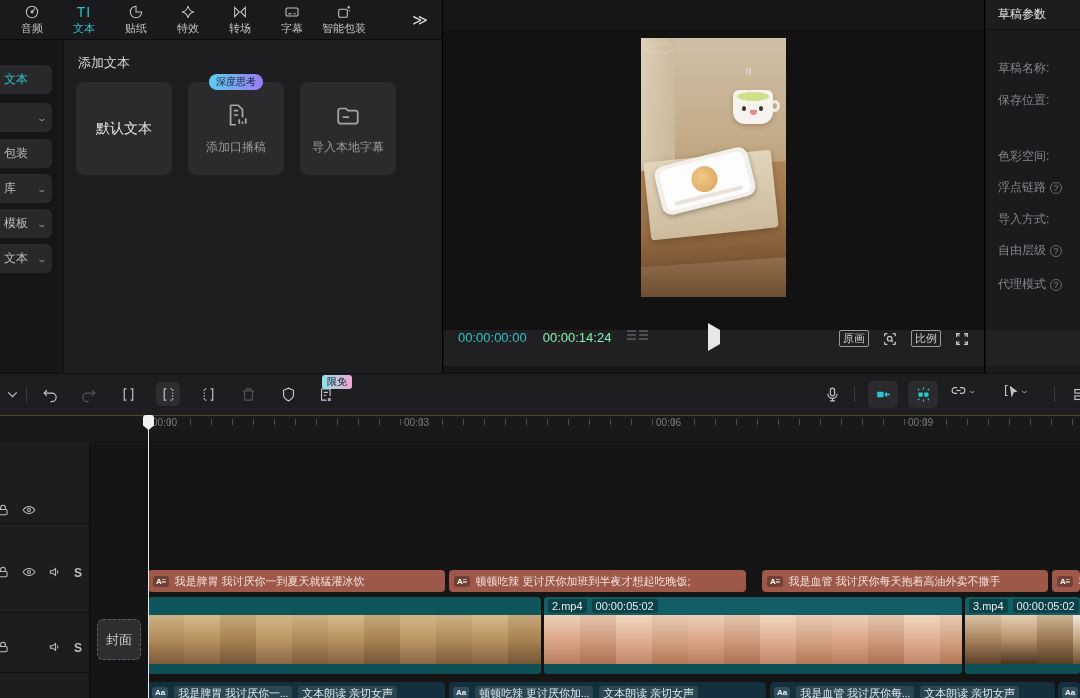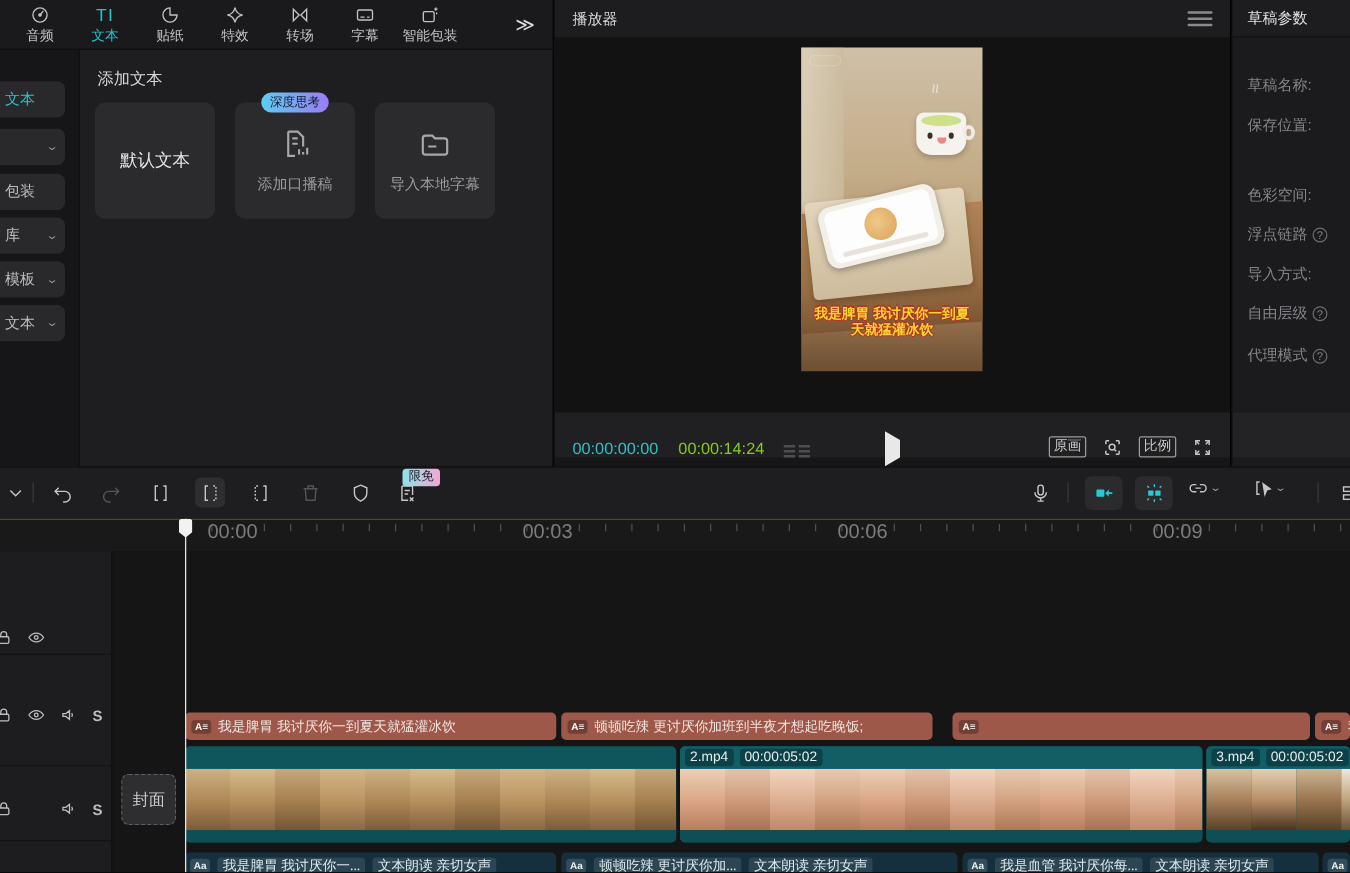--- a/index.html
+++ b/index.html
@@ -43,23 +43,23 @@
   .v-char{position:absolute;left:30px;top:6px;width:26px;height:26px;background:radial-gradient(circle at 40% 40%,#f0c88a,#d9a258);border-radius:50%;}
   .v-screenbar{position:absolute;left:8px;bottom:4px;right:8px;height:4px;background:#e8e2da;border-radius:2px;}
   .v-cup{position:absolute;left:92px;top:52px;width:40px;height:34px;background:#f6f3ee;border-radius:6px 6px 12px 12px;box-shadow:0 2px 4px rgba(90,60,30,.3);}
   .v-tea{position:absolute;left:4px;top:2px;width:32px;height:9px;background:#cfe08a;border-radius:50%;}
   .v-handle{position:absolute;right:-7px;top:10px;width:10px;height:12px;border:3px solid #f0ece6;border-radius:50%;}
   .v-eye{position:absolute;top:16px;width:4px;height:5px;background:#3a2f28;border-radius:50%;}
   .v-mouth{position:absolute;left:17px;top:20px;width:7px;height:5px;background:#e98a8a;border-radius:0 0 6px 6px;}
   .v-steam{position:absolute;left:104px;top:26px;color:#eee;opacity:.75;font-size:14px;transform:rotate(-90deg);letter-spacing:-2px;}
   .v-sub{position:absolute;left:0;right:0;bottom:26px;text-align:center;color:#ffd431;font-weight:bold;font-size:11px;line-height:13px;text-shadow:-1px 0 #b5321e,1px 0 #b5321e,0 -1px #b5321e,0 1px #b5321e;}
   .v-mark{position:absolute;left:6px;top:6px;width:26px;height:9px;border:1px solid rgba(255,255,255,.35);border-radius:5px;opacity:.45;}
-  .controls{position:absolute;left:0;top:330px;width:100%;height:36px;background:#202022;display:flex;align-items:flex-end;padding:0 14px;}
+  .controls{position:absolute;left:0;top:330px;width:100%;height:36px;background:#202022;display:flex;align-items:flex-start;padding:0 14px;}
   .time-cur{color:#2fc0c8;font-size:13px;}
-  .time-total{color:#84cc16;font-size:13px;margin-left:16px;}
+  .time-total{color:#86efac;font-size:13px;margin-left:16px;}
   .list-ic{display:inline-flex;gap:3px;margin-left:16px;}
   .list-ic .col{display:flex;flex-direction:column;gap:2px;}
   .list-ic i{display:block;width:9px;height:2px;background:#4e4e50;}
   .play-btn{position:absolute;left:50%;transform:translateX(-50%);cursor:pointer;}
   .play-btn .tri{width:0;height:0;border-left:12px solid #e8e8e8;border-top:7px solid transparent;border-bottom:7px solid transparent;}
   .ctrl-right{margin-left:auto;display:flex;align-items:center;gap:13px;}
   .boxed{border:1px solid #9a9a9c;border-radius:2px;color:#cdcdcf;font-size:11px;padding:0 3px;line-height:15px;cursor:pointer;}
   .ctrl-ic{color:#c6c6c8;cursor:pointer;display:flex;}
   .ctrl-ic svg{width:16px;height:16px;}
   
@@ -76,21 +76,21 @@
   .tl-ic.dim{color:#545456;}
   .tl-ic.selbg{background:#2e2e30;}
   .tl-ic.cyanbtn{background:#2b2b2d;color:#29c8d2;width:30px;height:27px;top:7px;}
   .tl-div{position:absolute;top:12px;width:1px;height:16px;background:#3a3a3c;}
   .tl-badge{position:absolute;font-size:10px;color:#1c1c28;background:linear-gradient(90deg,#8ce4ea,#f2a8d4);padding:0 5px;border-radius:3px;line-height:14px;z-index:3;}
   .chev2{font-size:8px;color:#9a9a9a;margin-left:2px;transform:scaleX(1.5);}
   .tl-group{position:absolute;top:8px;display:flex;align-items:center;color:#c6c6c8;cursor:pointer;}
   .tl-group svg{width:17px;height:17px;}
   .ruler{position:absolute;left:0;top:41px;width:100%;height:26px;background:#191919;border-top:1px solid #4e4a28;}
   .tick{position:absolute;top:3px;width:1px;height:6px;background:#4e4e4e;}
-  .tick-label{position:absolute;top:1px;color:#7c7c7c;font-size:16px;margin-left:14px;}
+  .tick-label{position:absolute;top:1px;color:#7c7c7c;font-size:10px;}
   .tracks{position:absolute;left:0;top:67px;width:100%;bottom:0;background:#151515;}
   .hdr-col{position:absolute;left:0;top:0;width:90px;bottom:0;background:#1d1d1f;border-right:1px solid #0e0e0e;}
   .hdr-sep{position:absolute;left:0;width:90px;height:1px;background:#121212;}
   .hdr-ic{position:absolute;color:#bdbdbd;display:flex;cursor:pointer;}
   .hdr-ic svg{width:14px;height:14px;}
   .hdr-s{font-size:12px;color:#bdbdbd;font-weight:bold;}
   .cover-btn{position:absolute;left:97px;top:178px;width:44px;height:41px;background:#2e2e30;border:1px dashed #5f5f61;border-radius:6px;color:#cdcdcd;font-size:13px;display:flex;align-items:center;justify-content:center;cursor:pointer;}
   .seg{position:absolute;border-radius:4px;overflow:hidden;white-space:nowrap;cursor:pointer;}
   .seg-text{top:129px;height:22px;background:#9e584a;display:flex;align-items:center;padding:0 5px;color:#f0e2de;font-size:11px;}
   .seg-ic{display:inline-flex;align-items:center;justify-content:center;background:rgba(0,0,0,.28);border-radius:3px;font-size:8px;color:#fff;padding:1px 3px;margin-right:5px;font-weight:bold;letter-spacing:0;}
@@ -221,52 +221,40 @@
                 <path d="M3 8a2 2 0 0 1 2-2h5l2 2h7a2 2 0 0 1 2 2v8a2 2 0 0 1-2 2H5a2 2 0 0 1-2-2z"></path>
                 <path d="M7 14h6"></path>
               </svg></span>
             <div class="card-label">导入本地字幕</div>
           </div>
         </div>
     </div>
   </div>
 
   <div class="panel player-panel">
-    <div class="player-header">
-      <span class="player-title">播放器</span>
-      <div class="hamburger">
-          <div></div>
-          <div></div>
-          <div></div>
-        </div>
-    </div>
     <div class="stage">
       <div class="video">
         <div class="v-wall"></div>
         <div class="v-table"></div>
         <div class="v-cloth"></div>
         <div class="v-cup">
           <div class="v-tea"></div>
             <div class="v-handle"></div>
           <div class="v-eye" style="left:9px;"></div>
             <div class="v-eye" style="left:26px;"></div>
           <div class="v-mouth"></div>
         </div>
         <div class="v-steam">≈</div>
         <div class="v-phone">
           <div class="v-screen">
               <div class="v-char"></div>
               <div class="v-screenbar"></div>
             </div>
         </div>
         <div class="v-mark"></div>
-        <div class="v-sub">
-          <div>我是脾胃 我讨厌你一到夏</div>
-          <div>天就猛灌冰饮</div>
-        </div>
       </div>
     </div>
     <div class="controls">
       <span class="time-cur">00:00:00:00</span>
       <span class="time-total">00:00:14:24</span>
       <span class="list-ic">
         <span class="col">
             <i></i>
             <i></i>
             <i></i>
@@ -539,20 +527,21 @@
           <div class="seg seg-text" style="left: 148px; width: 297px;">
             <span class="seg-ic">A≡</span>
             <span>我是脾胃 我讨厌你一到夏天就猛灌冰饮</span>
           </div>
           <div class="seg seg-text" style="left: 449px; width: 297px;">
             <span class="seg-ic">A≡</span>
             <span>顿顿吃辣 更讨厌你加班到半夜才想起吃晚饭;</span>
           </div>
           <div class="seg seg-text" style="left: 762px; width: 286px;">
             <span class="seg-ic">A≡</span>
+            <span>我是血管 我讨厌你每天抱着高油外卖不撒手</span>
           </div>
           <div class="seg seg-text" style="left: 1052px; width: 28px;">
             <span class="seg-ic">A≡</span>
             <span>我</span>
           </div>
         </div>
       <div id="video-lane">
           <div class="seg seg-video" style="left: 148px; width: 393px;">
             <div class="sv-thumbs">
               <div class="thumb" style="background: linear-gradient(rgb(205, 177, 132), rgb(176, 138, 88), rgb(124, 92, 58));"></div>

